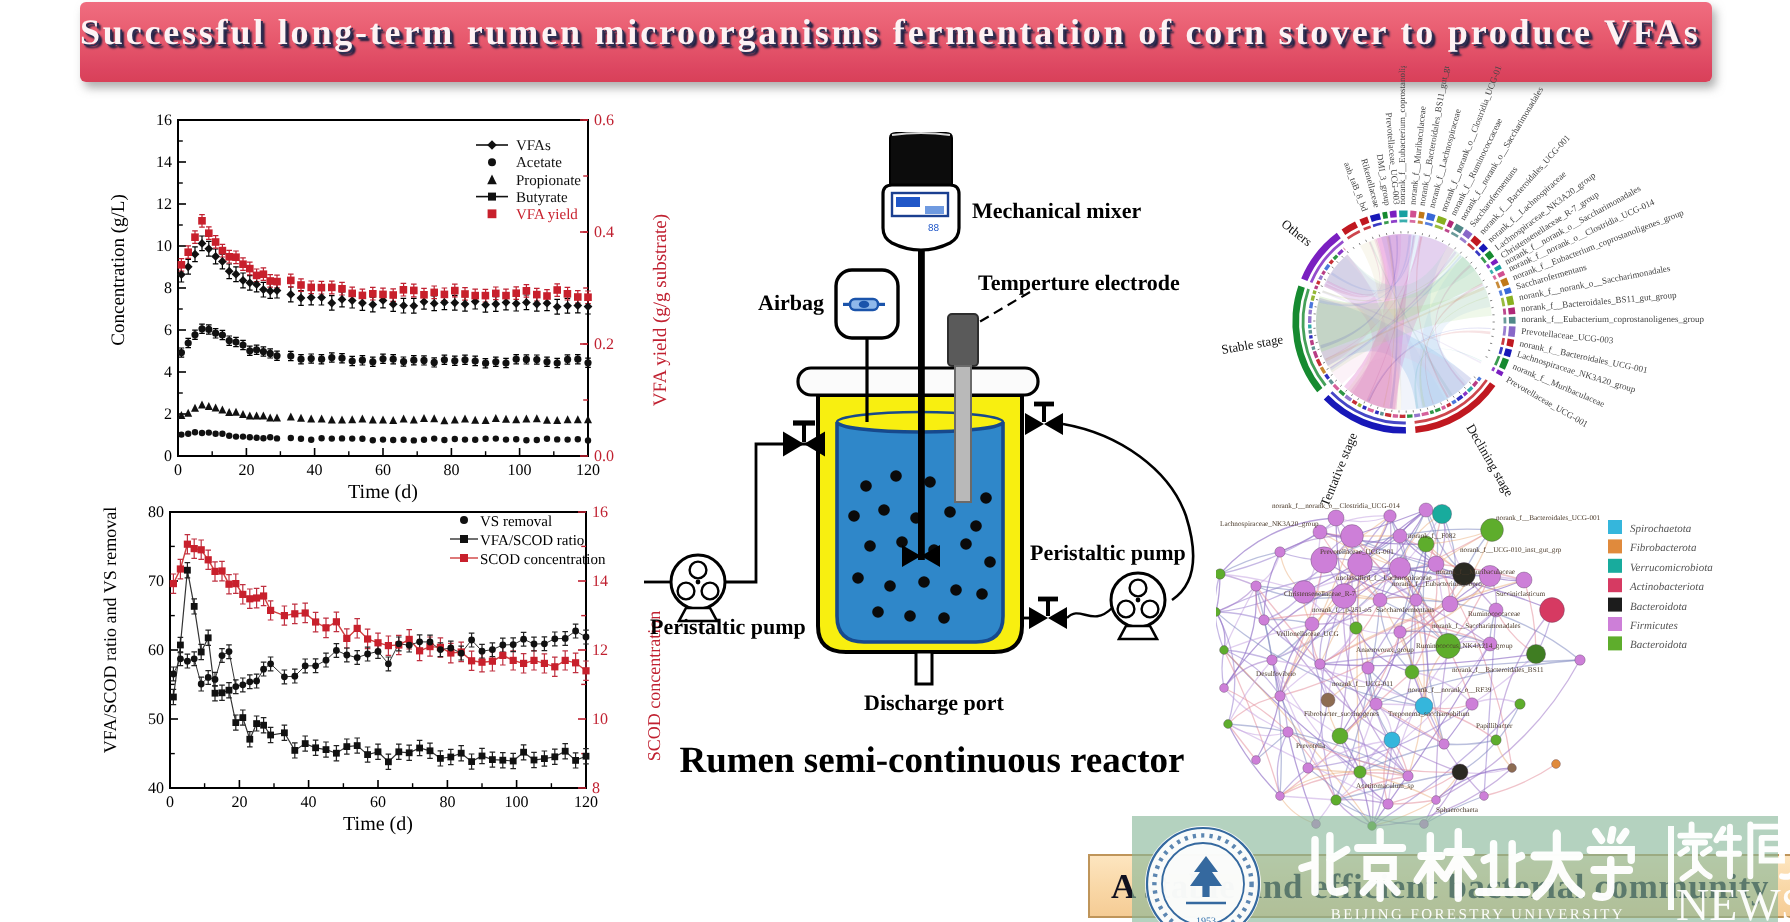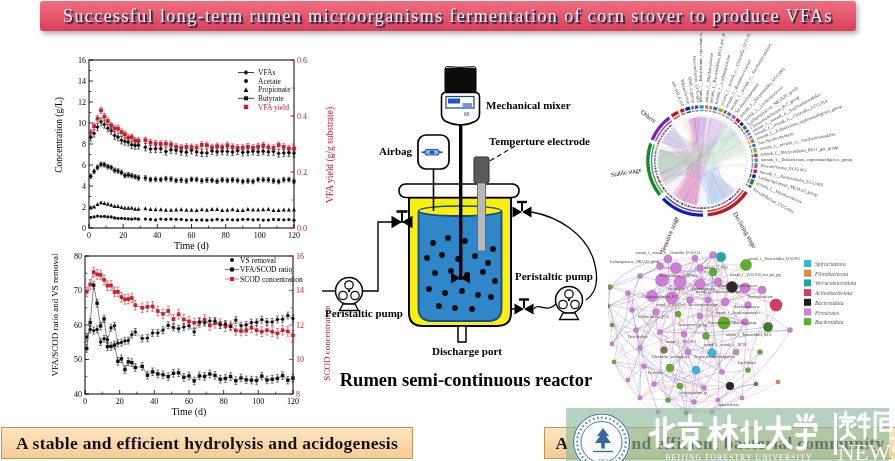--- a/index.html
+++ b/index.html
@@ -1,22 +1,22 @@
 <!DOCTYPE html>
 <html><head><meta charset="utf-8">
 <style>
 html,body{margin:0;padding:0;background:#fff;}
 #page{position:relative;width:895px;height:461px;overflow:hidden;background:#fff;
   font-family:"Liberation Sans",sans-serif;}
 svg text{font-family:"Liberation Serif",serif;}
-.banner{position:absolute;left:40px;top:1px;width:816px;height:30px;border-radius:3px;
+.banner{position:absolute;left:40px;top:1px;width:816px;height:40px;border-radius:3px;
   background:linear-gradient(180deg,#f06d80 0%,#e75a6e 45%,#dc4560 85%,#d84058 100%);
   box-shadow:2px 3px 5px rgba(110,110,110,0.55);
-  color:#fdf2f4;font-family:"Liberation Serif",serif;font-weight:normal;font-size:18px;
-  text-align:center;line-height:30px;text-shadow:1px 1px 0 #2e2e52,1.9px 2px 1px #202040;letter-spacing:1.4px;}
+  color:#fdf2f4;font-family:"Liberation Serif",serif;font-weight:bold;font-size:18px;
+  text-align:left;line-height:30px;text-shadow:1px 1px 0 #2e2e52,1.9px 2px 1px #202040;letter-spacing:1.4px;}
 .ybanner{position:absolute;background:linear-gradient(180deg,#fde5bf 0%,#f9d7a6 55%,#f5cc95 100%);border:1px solid #bf955a;
   font-family:"Liberation Serif",serif;font-weight:bold;color:#10101f;font-size:17.5px;letter-spacing:0.3px;
   text-align:center;}
 #yb1{left:1px;top:427px;width:410px;height:30px;line-height:30px;}
 #yb2{left:544px;top:427px;width:350px;height:30px;line-height:30px;}
 #wm{position:absolute;left:566px;top:408px;width:323px;height:53px;
   background:rgba(136,184,153,0.63);}
 </style></head>
 <body>
 <div id="page">
@@ -1531,21 +1531,20 @@
       <text x="207" y="39.4" font-size="5.5" fill="#555" font-style="italic">Verrucomicrobiota</text>
       <rect x="196" y="43.099999999999994" width="7" height="7" fill="#d63a62"></rect>
       <text x="207" y="49.099999999999994" font-size="5.5" fill="#555" font-style="italic">Actinobacteriota</text>
       <rect x="196" y="52.8" width="7" height="7" fill="#1c1c1c"></rect>
       <text x="207" y="58.8" font-size="5.5" fill="#555" font-style="italic">Bacteroidota</text>
       <rect x="196" y="62.5" width="7" height="7" fill="#cd7fd8"></rect>
       <text x="207" y="68.5" font-size="5.5" fill="#555" font-style="italic">Firmicutes</text>
       <rect x="196" y="72.2" width="7" height="7" fill="#5ead2c"></rect>
       <text x="207" y="78.2" font-size="5.5" fill="#555" font-style="italic">Bacteroidota</text>
     </svg>
-<div class="ybanner" id="yb1">A stable and efficient hydrolysis and acidogenesis</div>
 <div class="ybanner" id="yb2">A stable and efficient bacterial community</div>
 <div id="wm"></div>
 <svg width="329" height="53" style="position:absolute;left:566px;top:408px">
       <circle cx="35.5" cy="34" r="29" fill="#fdfdfd" fill-opacity="0.96"></circle>
       <circle cx="35.5" cy="34" r="28" fill="none" stroke="#35699f" stroke-width="1.1"></circle>
       <circle cx="35.5" cy="34" r="20.5" fill="none" stroke="#35699f" stroke-width="0.9"></circle>
       <circle cx="35.5" cy="34" r="24.3" fill="none" stroke="#35699f" stroke-width="2.2" stroke-dasharray="1.6,2.6" opacity="0.8"></circle>
       <path d="M37 20 L43 28 H40 L45 35 H29 L34 28 H31 Z" fill="#35699f"></path>
       <rect x="35.2" y="35" width="3.6" height="5.5" fill="#35699f"></rect>
       <path d="M27 43.5 H47" stroke="#35699f" stroke-width="1.3"></path>

